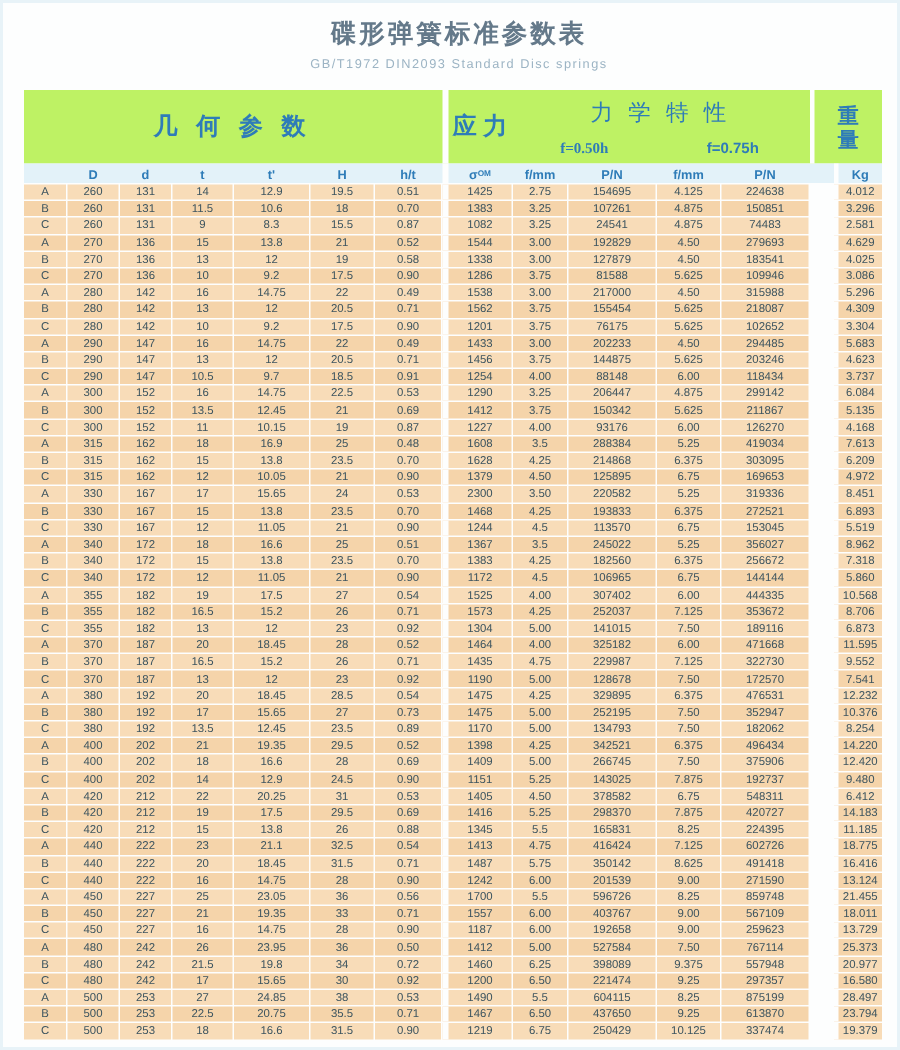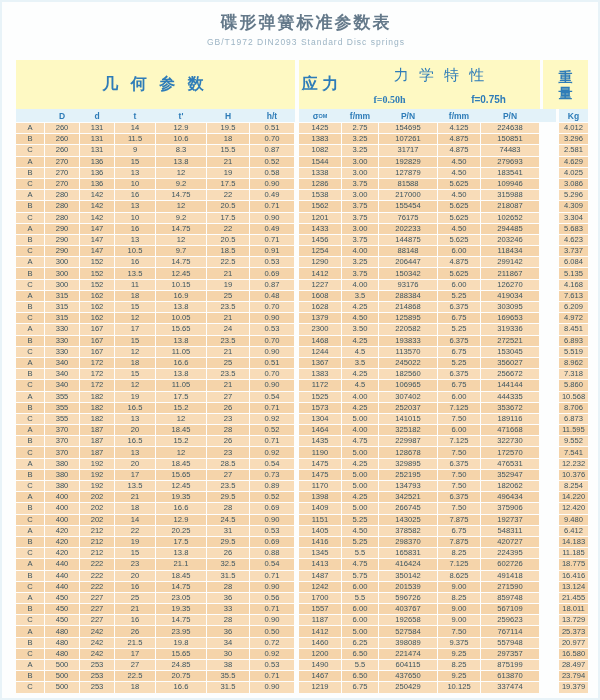--- a/index.html
+++ b/index.html
@@ -25,21 +25,21 @@
     font-size:8.5px; color:#9cb4c4; letter-spacing:1px; margin-top:3px;
   }
   .tablewrap{ position:absolute; left:14px; top:58px; width:572px; }
 
   .grid13{
     display:grid;
     grid-template-columns:28px 34px 34px 40px 50px 42px 44px 46px 36px 58px 42px 58px 48px;
     column-gap:1px;
   }
   .thead{
-    background:#fef9c3;
+    background:#bef264;
     display:grid;
     grid-template-columns:28px 34px 34px 40px 50px 42px 44px 46px 36px 58px 42px 58px 48px;
     grid-template-rows:30px 19px;
     column-gap:1px;
     color:#2e7cb8;
   }
   .h-geometry{ grid-column:1/8; grid-row:1/3; display:flex;align-items:center;justify-content:center;
     font-size:16px;font-weight:bold;letter-spacing:4px;}
   .h-stress{ grid-column:8/9; grid-row:1/3; display:flex;align-items:center;justify-content:center;
     font-size:16px;font-weight:bold;}
@@ -151,21 +151,21 @@
         <div class="row grid13">
           <div class="cell c0">C</div>
           <div class="cell c1">260</div>
           <div class="cell c2">131</div>
           <div class="cell c3">9</div>
           <div class="cell c4">8.3</div>
           <div class="cell c5">15.5</div>
           <div class="cell c6">0.87</div>
           <div class="cell c7">1082</div>
           <div class="cell c8">3.25</div>
-          <div class="cell c9">31717</div>
+          <div class="cell c9">24541</div>
           <div class="cell c10">4.875</div>
           <div class="cell c11">74483</div>
           <div class="cell c12">2.581</div>
         </div>
         <div class="row grid13">
           <div class="cell c0">A</div>
           <div class="cell c1">270</div>
           <div class="cell c2">136</div>
           <div class="cell c3">15</div>
           <div class="cell c4">13.8</div>

